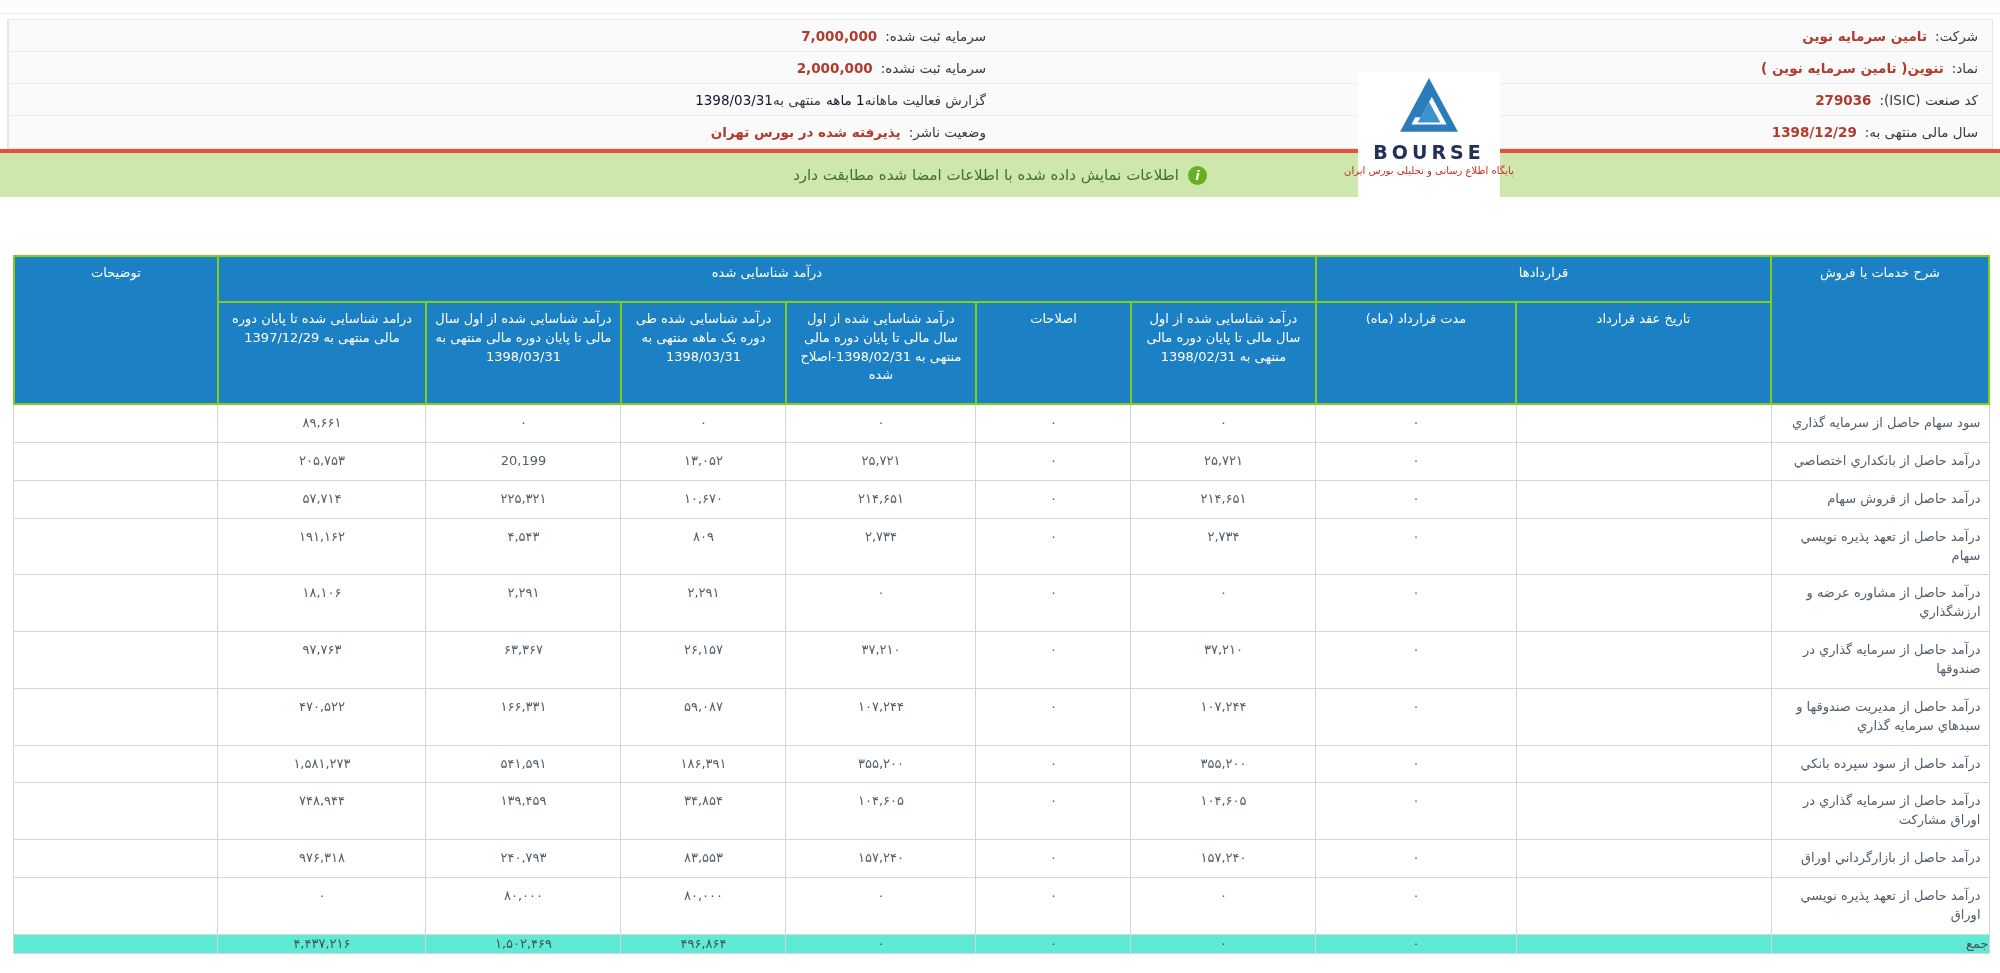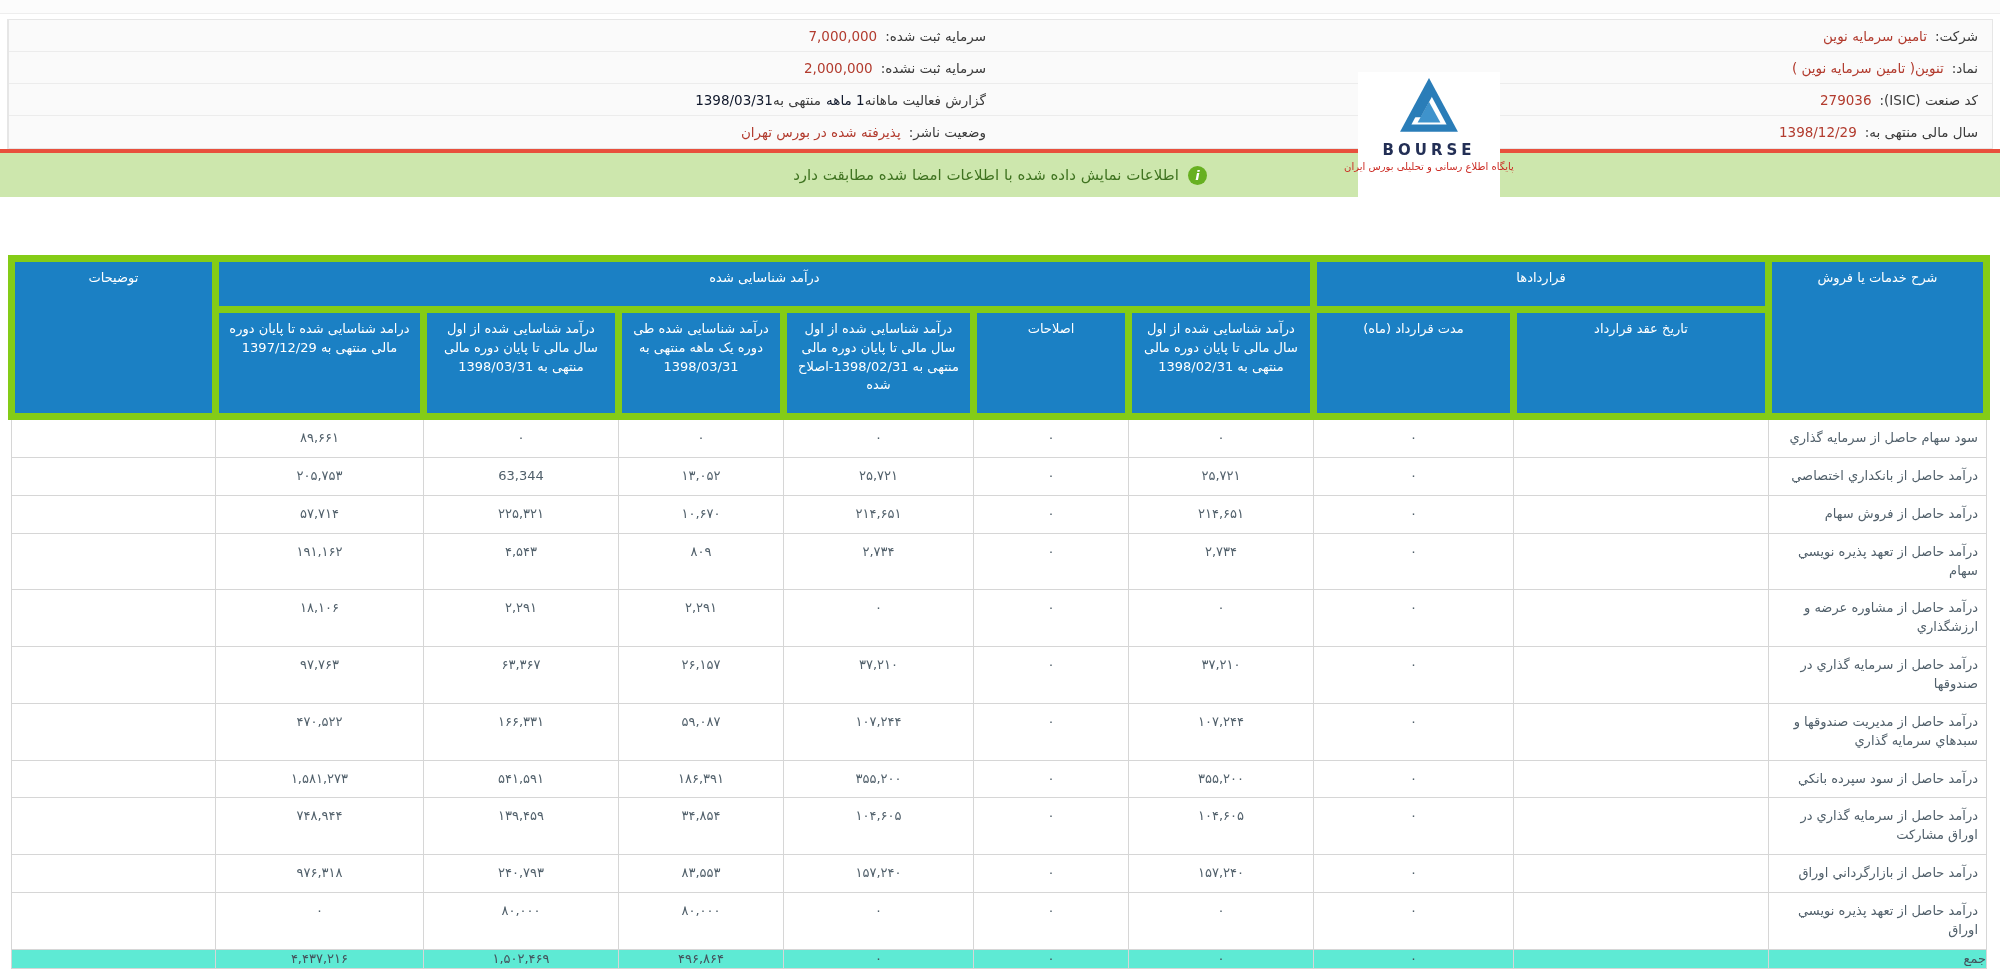--- a/index.html
+++ b/index.html
@@ -11,47 +11,47 @@
 
   
   .info { display:flex; margin:5px 7px 0 7px; background:#fafafa;
           border:1px solid #e6e6e6; }
   .half { width:50%; }
   .half.right { border-left:1px solid #e6e6e6; }
   .irow { display:flex; align-items:center; height:32px; padding:0 14px;
           border-bottom:1px solid #ececec; font-size:13.5px; color:#333; }
   .irow:last-child { border-bottom:none; }
   .lbl { font-weight:normal; color:#3a3a3a; margin-left:8px; white-space:nowrap; }
-  .val { color:#b23b2e; white-space:nowrap; }
+  .val { color:#b23b2e; white-space:nowrap;font-weight:bold; }
   .seg-black { color:#3a3a3a; margin-left:0;text-align:center; }
   .seg-red   { color:#0f172a; margin-left:5px; }
 
   .redline { height:4px; background:#e8503d; margin:0; }
 
   
   .notice { height:44px; background:#cde7ad; display:flex; align-items:center;
             justify-content:center; gap:9px; color:#3f7320; font-size:15px; }
   .info-icon { width:19px; height:19px; border-radius:50%; background:#67b021;
                color:#fff; font-weight:bold; font-size:13px; display:flex;
                align-items:center; justify-content:center; font-style:italic;
                flex:0 0 auto; }
 
   
   .logo { position:absolute; left:1358px; top:72px; width:142px; height:134px;
           background:#fff; z-index:6; display:flex; flex-direction:column;
           align-items:center; justify-content:flex-start; padding-top:4px; }
-  .logo-word { font-size:15px; font-weight:bold; letter-spacing:4px;
+  .logo-word { font-size:19px; font-weight:bold; letter-spacing:4px;
                color:#232f55; direction:ltr; line-height:1.1; }
   .logo-tag { font-size:10px; color:#cc2b24; white-space:nowrap; margin-top:2px; }
 
   
   table.report { table-layout:fixed; border-collapse:collapse; width:1975px;
                  margin:58px 10px 0 15px; font-size:13px; }
   table.report th { background:#1b80c4; color:#fff; font-weight:normal;
-                    border:7px solid #84cc16; text-align:center;
+                    border:2px solid #84cc16; text-align:center;
                     vertical-align:top; padding:7px 6px 18px 6px; line-height:1.45; }
   table.report td { border:1px solid #d6d6d6; color:#51606b; background:#fff;
                     vertical-align:top; padding:9px 8px; line-height:1.45; }
   td.rowlabel { text-align:right;margin-top:16px; }
   td.num { text-align:center; }
   tr.total td { background:#5eead4; color:#44525c; padding:0; }
   thead tr.sub th { height:92px; }
   thead tr.grp th { height:30px; }
 </style>
 </head>
@@ -166,21 +166,21 @@
           <td class="num"></td>
         </tr>
         <tr>
           <td class="rowlabel">درآمد حاصل از بانکداري اختصاصي</td>
           <td class="num"></td>
           <td class="num">۰</td>
           <td class="num">۲۵,۷۲۱</td>
           <td class="num">۰</td>
           <td class="num">۲۵,۷۲۱</td>
           <td class="num">۱۳,۰۵۲</td>
-          <td class="num">63,344</td>
+          <td class="num">20,199</td>
           <td class="num">۲۰۵,۷۵۳</td>
           <td class="num"></td>
         </tr>
         <tr>
           <td class="rowlabel">درآمد حاصل از فروش سهام</td>
           <td class="num"></td>
           <td class="num">۰</td>
           <td class="num">۲۱۴,۶۵۱</td>
           <td class="num">۰</td>
           <td class="num">۲۱۴,۶۵۱</td>

